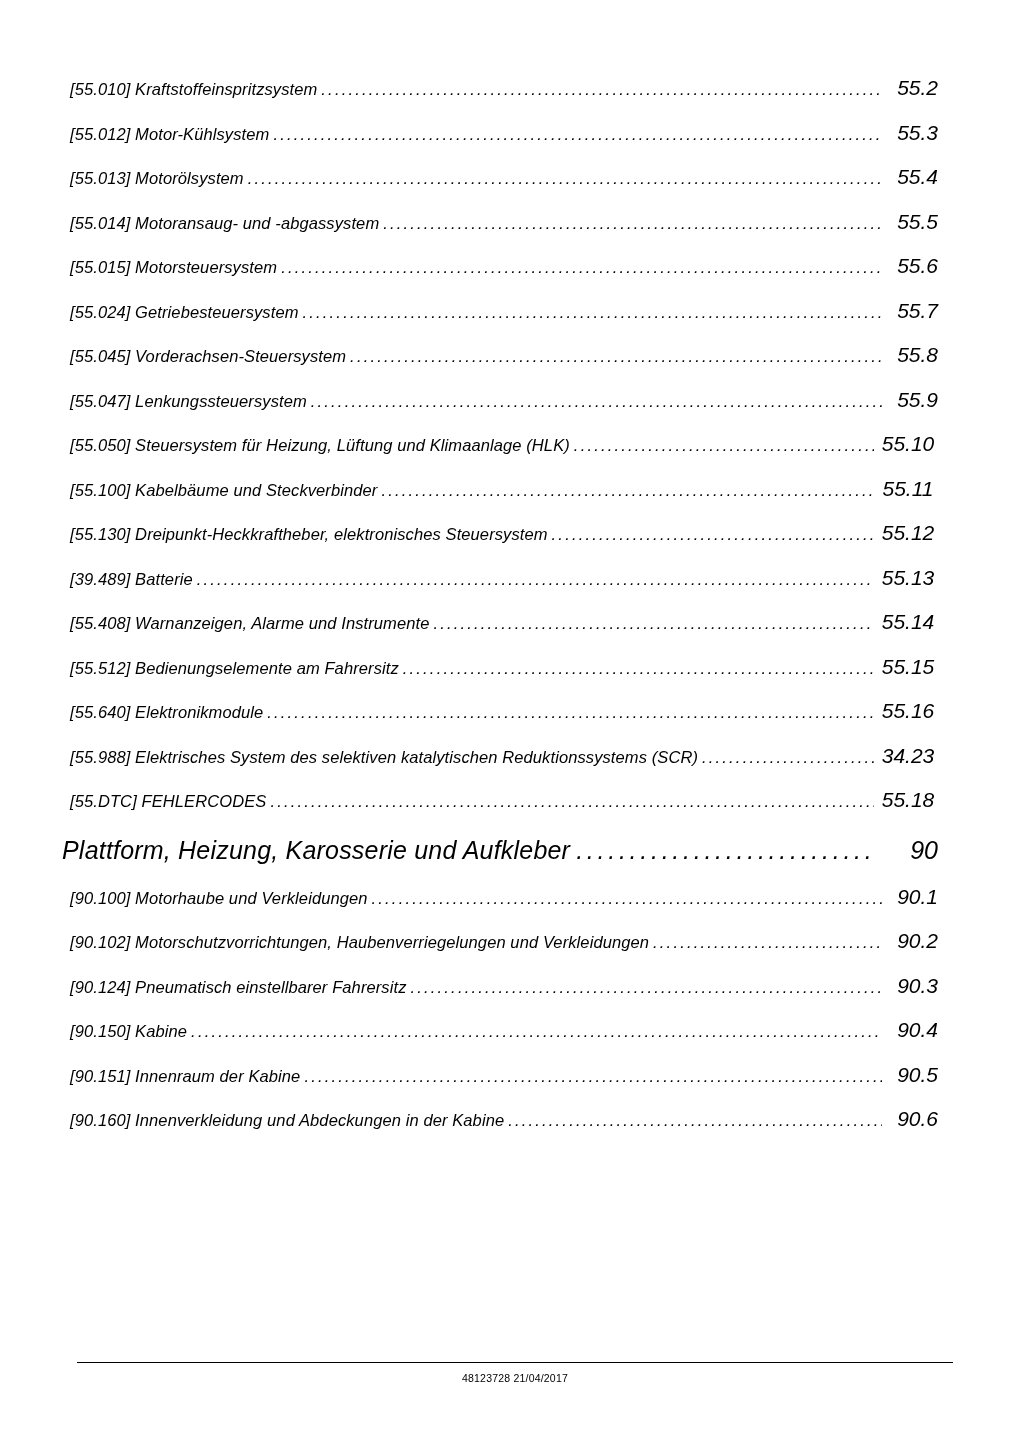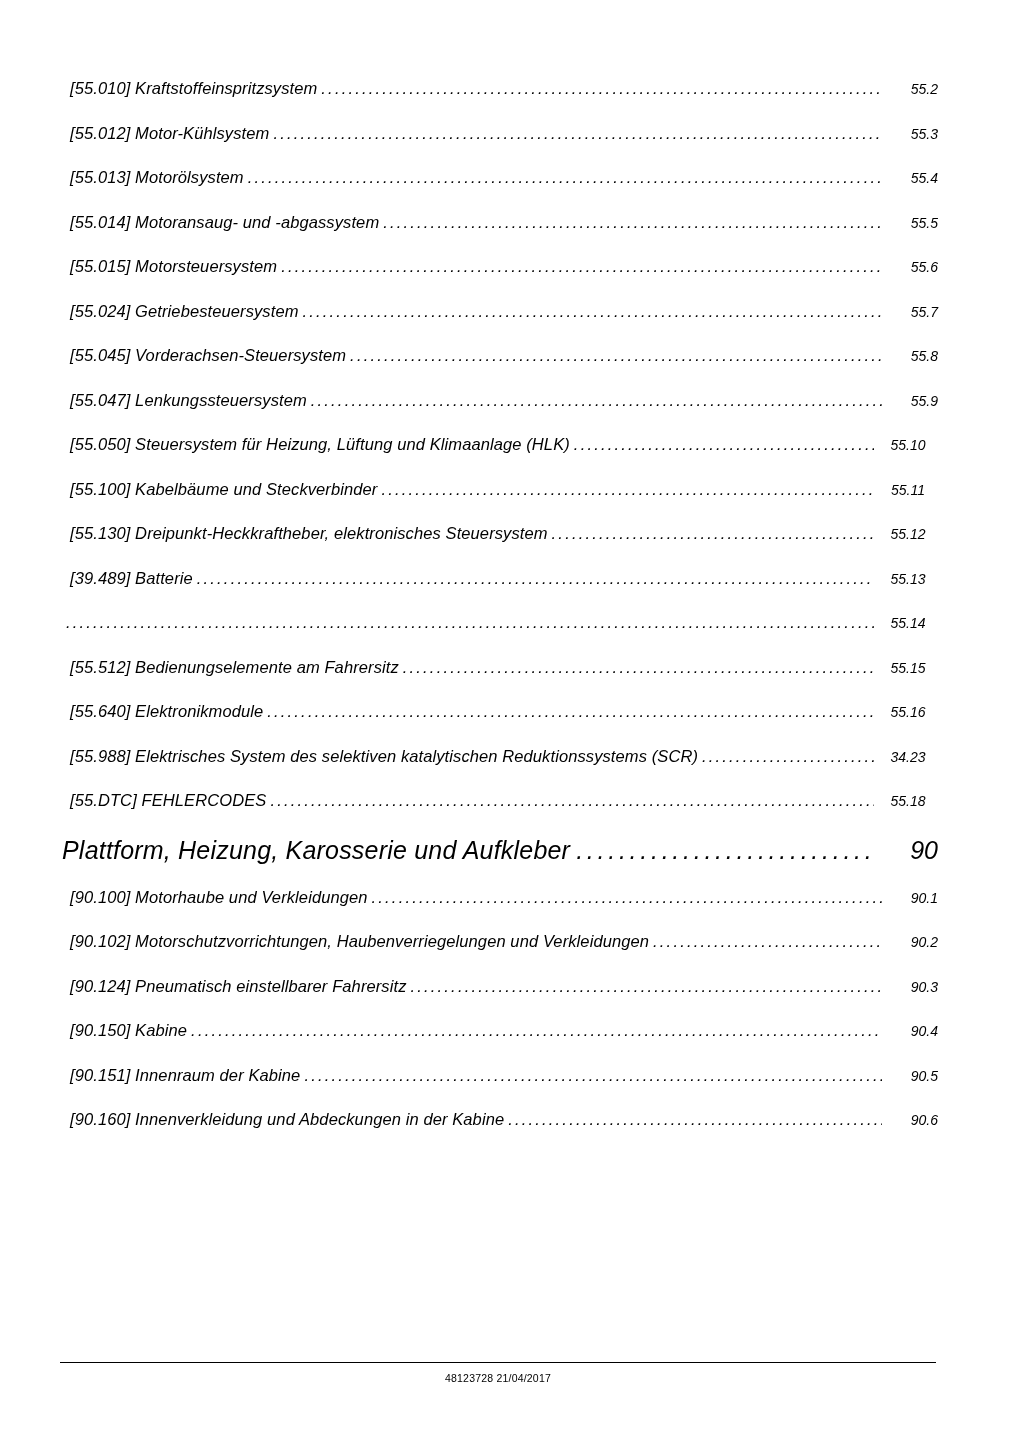--- a/index.html
+++ b/index.html
@@ -50,21 +50,21 @@
     margin: 0 4px;
     font-size: 16.5px;
     line-height: 20px;
     color: #000;
   }
   .row .leader::after {
     content: " . . . . . . . . . . . . . . . . . . . . . . . . . . . . . . . . . . . . . . . . . . . . . . . . . . . . . . . . . . . . . . . . . . . . . . . . . . . . . . . . . . . . . . . . . . . . . . . . . . . . . . . . . . . . . . . . . . . . . . . . . .";
     letter-spacing: -1.2px;
   }
   .row .pageno {
-    font-size: 14px;
+    font-size: 21px;
     line-height: 20px;
     white-space: nowrap;
     text-align: right;
     flex: 0 0 auto;
   }
   
   .row.entry .label {
     padding-left: 8px;
   }
   .row.entry .pageno {
@@ -93,21 +93,21 @@
     letter-spacing: -1.6px;
   }
   .row.section .pageno {
     font-size: 25px;
     line-height: 30px;
     min-width: 58px;
   }
   
   .footer {
     position: absolute;
-    left: 60px;
+    left: 77px;
     top: 1362px;
     width: 876px;
   }
   .footer-rule {
     width: 100%;
     height: 1px;
     background: #000;
   }
   .footer-text {
     margin-top: 9px;
@@ -178,20 +178,21 @@
       <span class="label">[55.130] Dreipunkt-Heckkraftheber, elektronisches Steuersystem</span>
       <span class="leader"></span>
       <span class="pageno">55.12</span>
     </div>
     <div class="row entry wide">
       <span class="label">[39.489] Batterie</span>
       <span class="leader"></span>
       <span class="pageno">55.13</span>
     </div>
     <div class="row entry wide">
+      <span class="label">[55.408] Warnanzeigen, Alarme und Instrumente</span>
       <span class="leader"></span>
       <span class="pageno">55.14</span>
     </div>
     <div class="row entry wide">
       <span class="label">[55.512] Bedienungselemente am Fahrersitz</span>
       <span class="leader"></span>
       <span class="pageno">55.15</span>
     </div>
     <div class="row entry wide">
       <span class="label">[55.640] Elektronikmodule</span>

